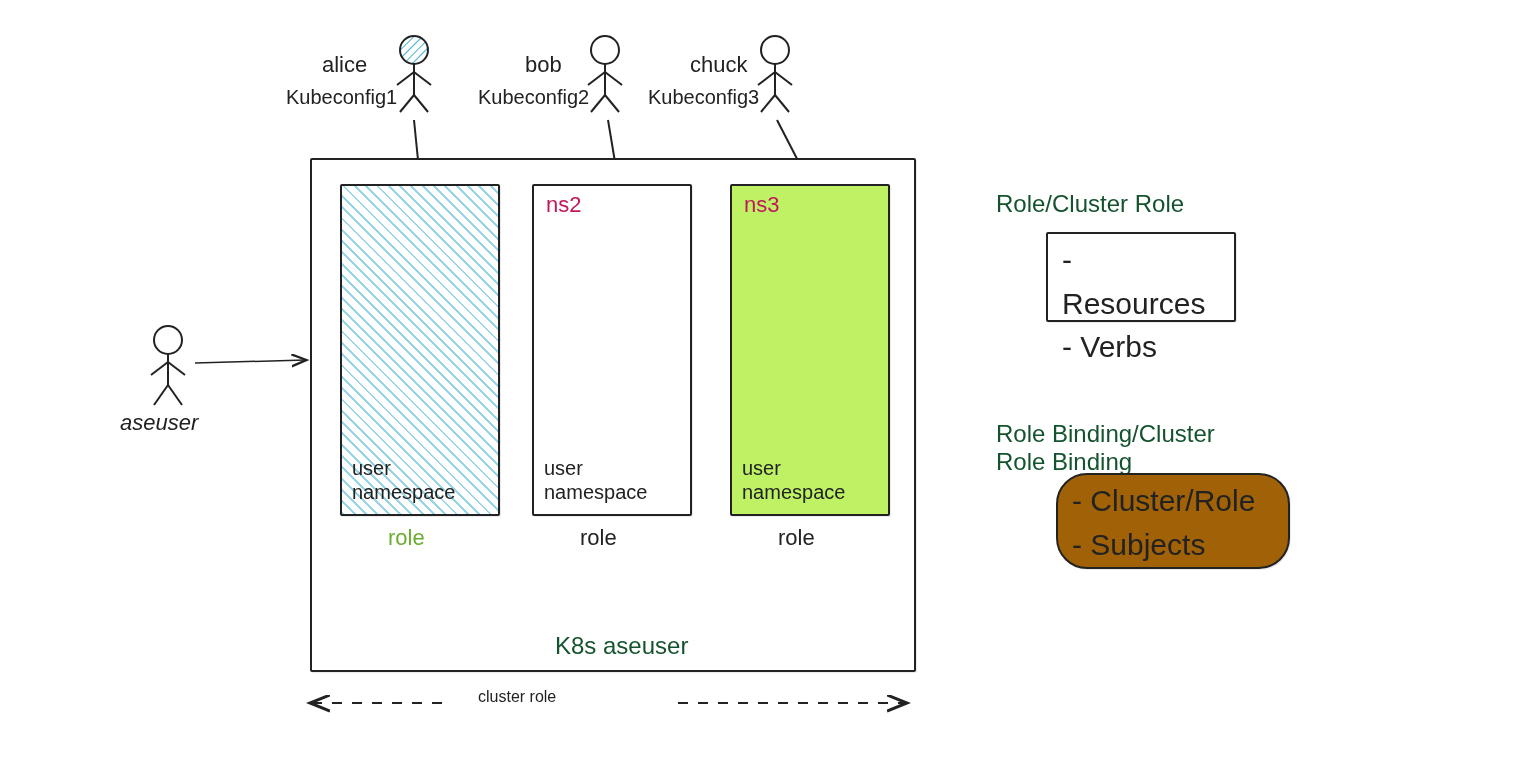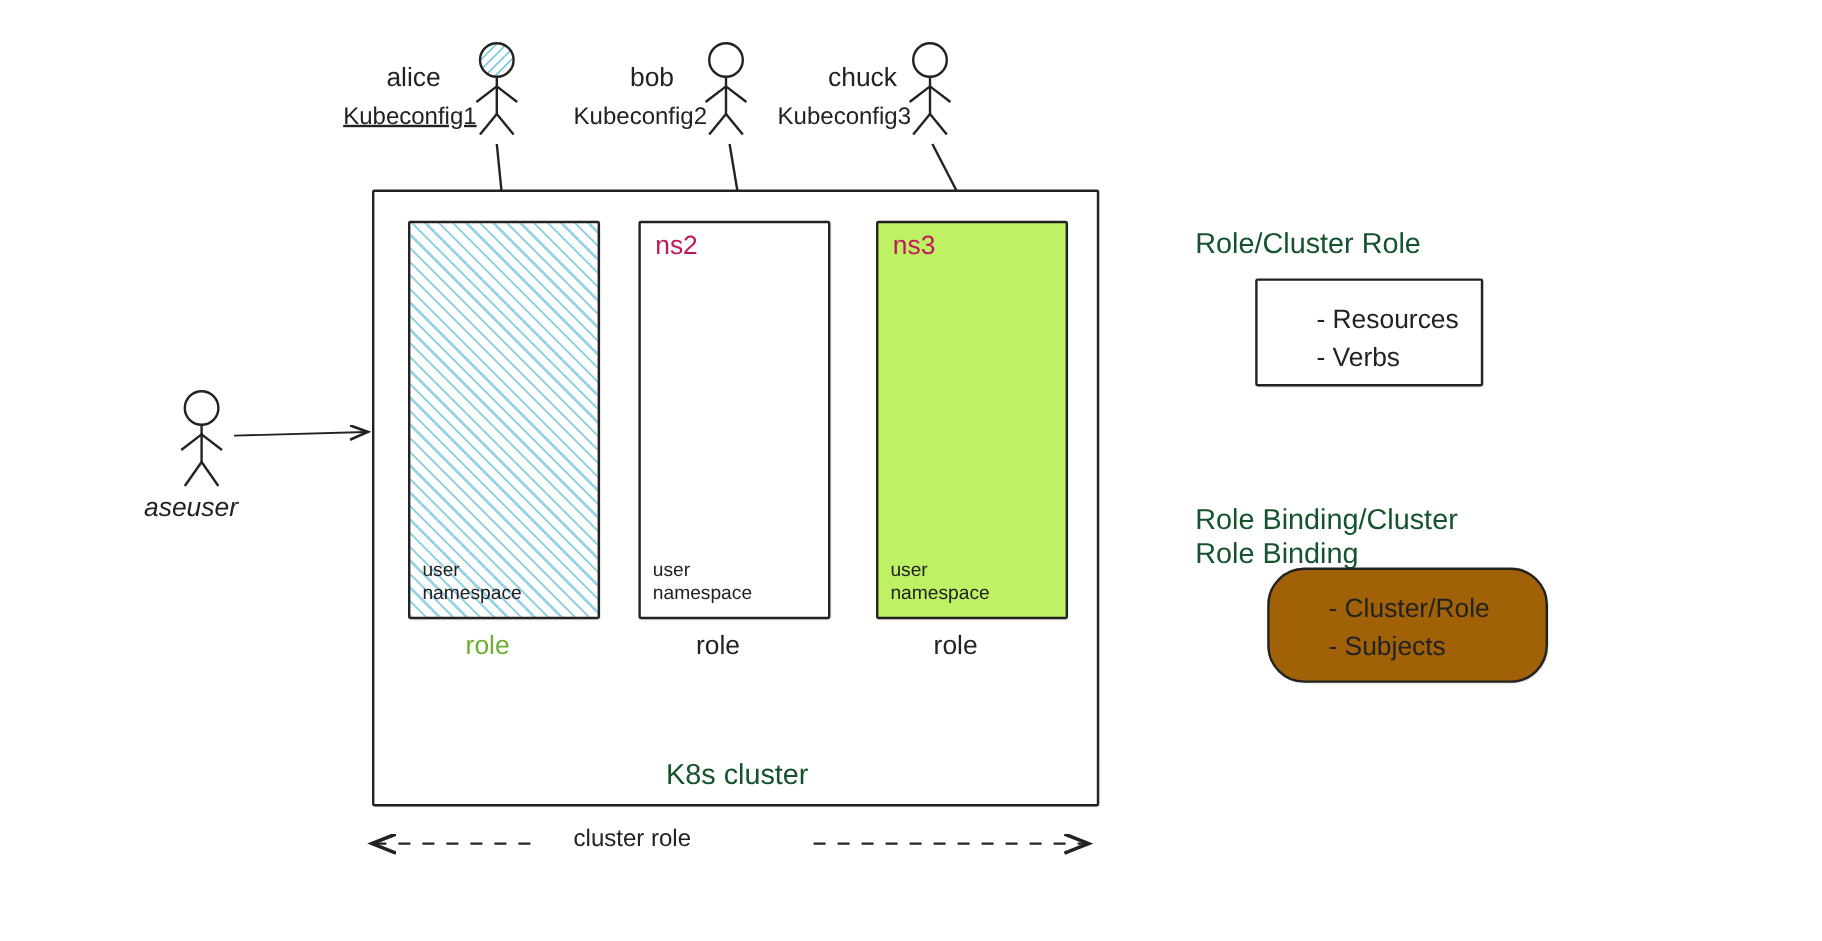--- a/index.html
+++ b/index.html
@@ -25,26 +25,26 @@
       rgba(67,178,209,0.55) 2px,
       rgba(255,255,255,0) 2px,
       rgba(255,255,255,0) 8px
     );
   }
   .ns-title {
     color: #c2185b;
     font-size: 22px;
     padding: 6px 12px 0 12px;
   }
-  .ns-fill { position: absolute; left: 10px; bottom: 10px; font-size: 16px; line-height: 1.2; }
+  .ns-fill { position: absolute; left: 10px; bottom: 10px; font-size: 20px; line-height: 1.2; }
   .label { font-size: 22px; }
   .small-label { font-size: 20px; }
   .pink { color: #14532d; }
   .green { color: #6cae2f; }
-  .box-list { padding: 16px 14px; font-size: 22px; line-height: 1.45; margin-left: 35px; }
+  .box-list { padding: 4px 14px; font-size: 30px; line-height: 1.45; }
   .role-label { font-size: 22px; }
 </style>
 </head>
 <body>
 
 <div class="stage">
 
   <svg class="abs" width="1518" height="784" style="left:0;top:0;pointer-events:none">
     <defs>
       <marker id="arrow" markerWidth="10" markerHeight="10" refX="8" refY="3" orient="auto">
@@ -116,21 +116,21 @@
     <line x1="650" y1="540" x2="680" y2="540" stroke="#222" stroke-width="2" marker-end="url(#arrow-open)"></line>
 
     <line x1="738" y1="540" x2="766" y2="540" stroke="#222" stroke-width="2" marker-start="url(#arrow-open-rev)"></line>
     <line x1="848" y1="540" x2="878" y2="540" stroke="#222" stroke-width="2" marker-end="url(#arrow-open)"></line>
 
     <line x1="312" y1="703" x2="452" y2="703" stroke="#222" stroke-width="2" stroke-dasharray="10 10" marker-start="url(#arrow-open-rev)"></line>
     <line x1="678" y1="703" x2="905" y2="703" stroke="#222" stroke-width="2" stroke-dasharray="10 10" marker-end="url(#arrow-open)"></line>
   </svg>
 
   <div class="abs label" style="left:322px; top:52px;">alice</div>
-  <div class="abs small-label" style="left:286px; top:86px;text-decoration:underline;">Kubeconfig1</div>
+  <div class="abs small-label" style="left:286px; top:86px;">Kubeconfig1</div>
 
   <div class="abs label" style="left:525px; top:52px;">bob</div>
   <div class="abs small-label" style="left:478px; top:86px;">Kubeconfig2</div>
 
   <div class="abs label" style="left:690px; top:52px;">chuck</div>
   <div class="abs small-label" style="left:648px; top:86px;">Kubeconfig3</div>
 
   <div class="abs label" style="left:120px; top:410px;font-style:italic;">aseuser</div>
 
   <div class="abs border-rough" style="left:310px; top:158px; width:602px; height:510px; background:#fff;"></div>
@@ -155,23 +155,23 @@
     <div class="ns-fill">
       <div>user</div>
       <div>namespace</div>
     </div>
   </div>
 
   <div class="abs role-label green" style="left:388px; top:525px;">role</div>
   <div class="abs role-label" style="left:580px; top:525px;">role</div>
   <div class="abs role-label" style="left:778px; top:525px;">role</div>
 
-  <div class="abs pink" style="left:555px; top:632px; font-size:24px;">K8s cluster</div>
+  <div class="abs pink" style="left:555px; top:632px; font-size:24px;">K8s aseuser</div>
 
-  <div class="abs" style="left:478px; top:688px; font-size:20px;">cluster role</div>
+  <div class="abs" style="left:478px; top:688px; font-size:16px;">cluster role</div>
 
   <div class="abs pink" style="left:996px; top:190px; font-size:24px;">Role/Cluster Role</div>
   <div class="abs border-rough" style="left:1046px; top:232px; width:186px; height:86px; background:#fff;">
     <div class="box-list">
       <div>- <span>Resources</span></div>
       <div>- <span>Verbs</span></div>
     </div>
   </div>
 
   <div class="abs pink" style="left:996px; top:420px; font-size:24px;">Role Binding/Cluster Role Binding</div>

